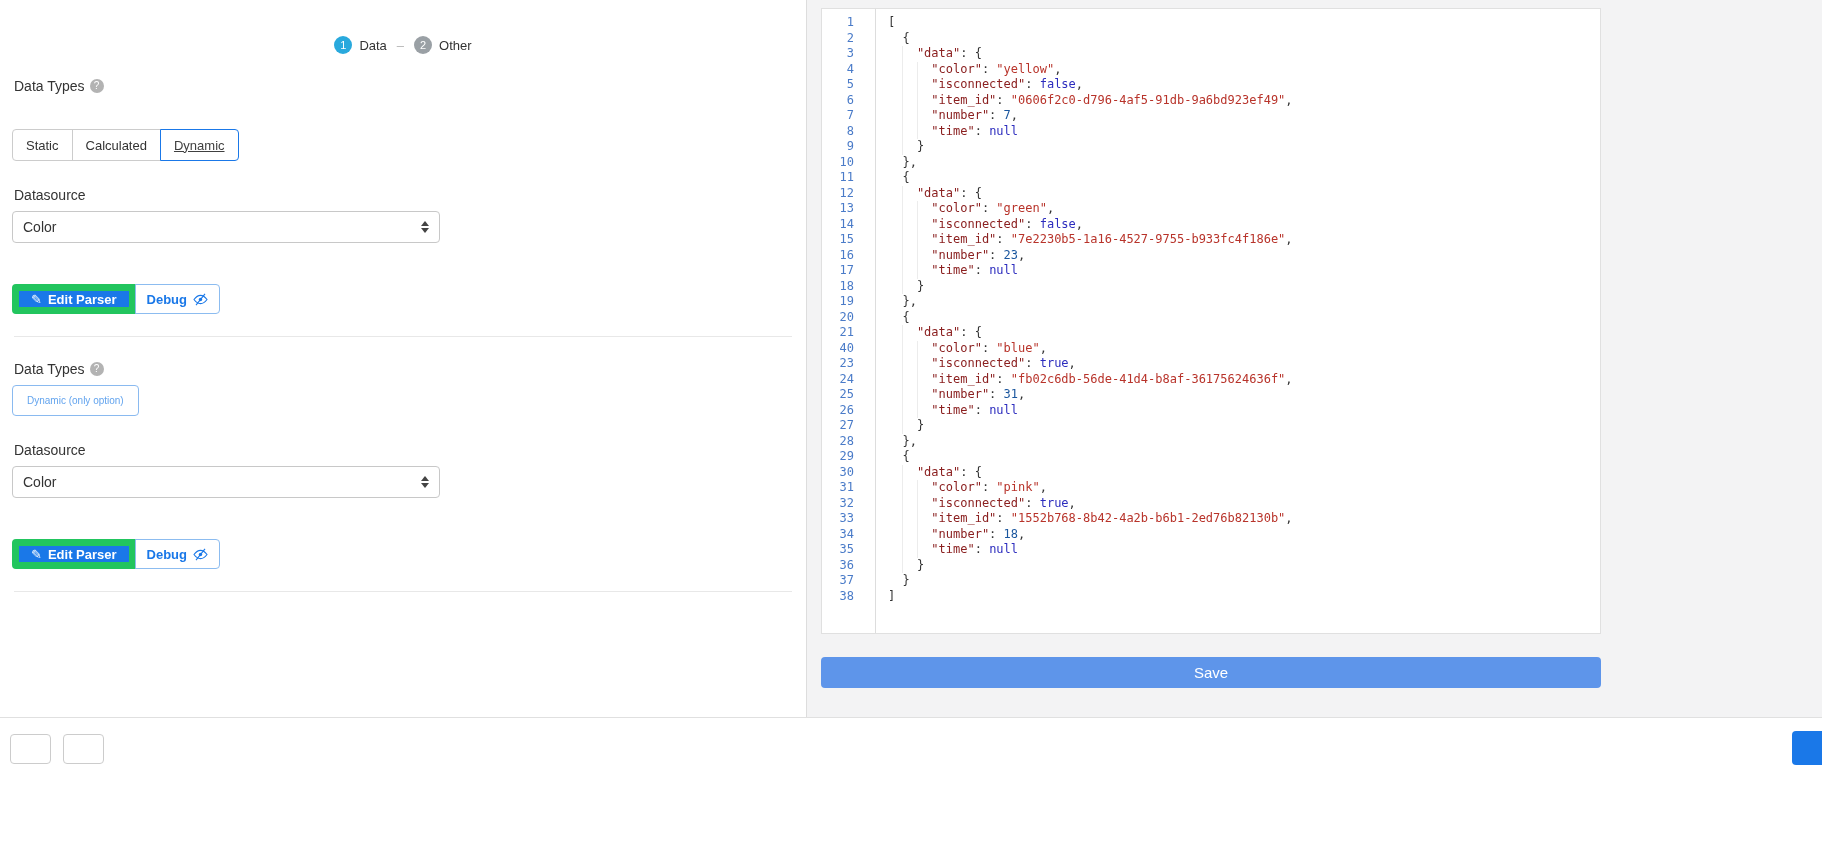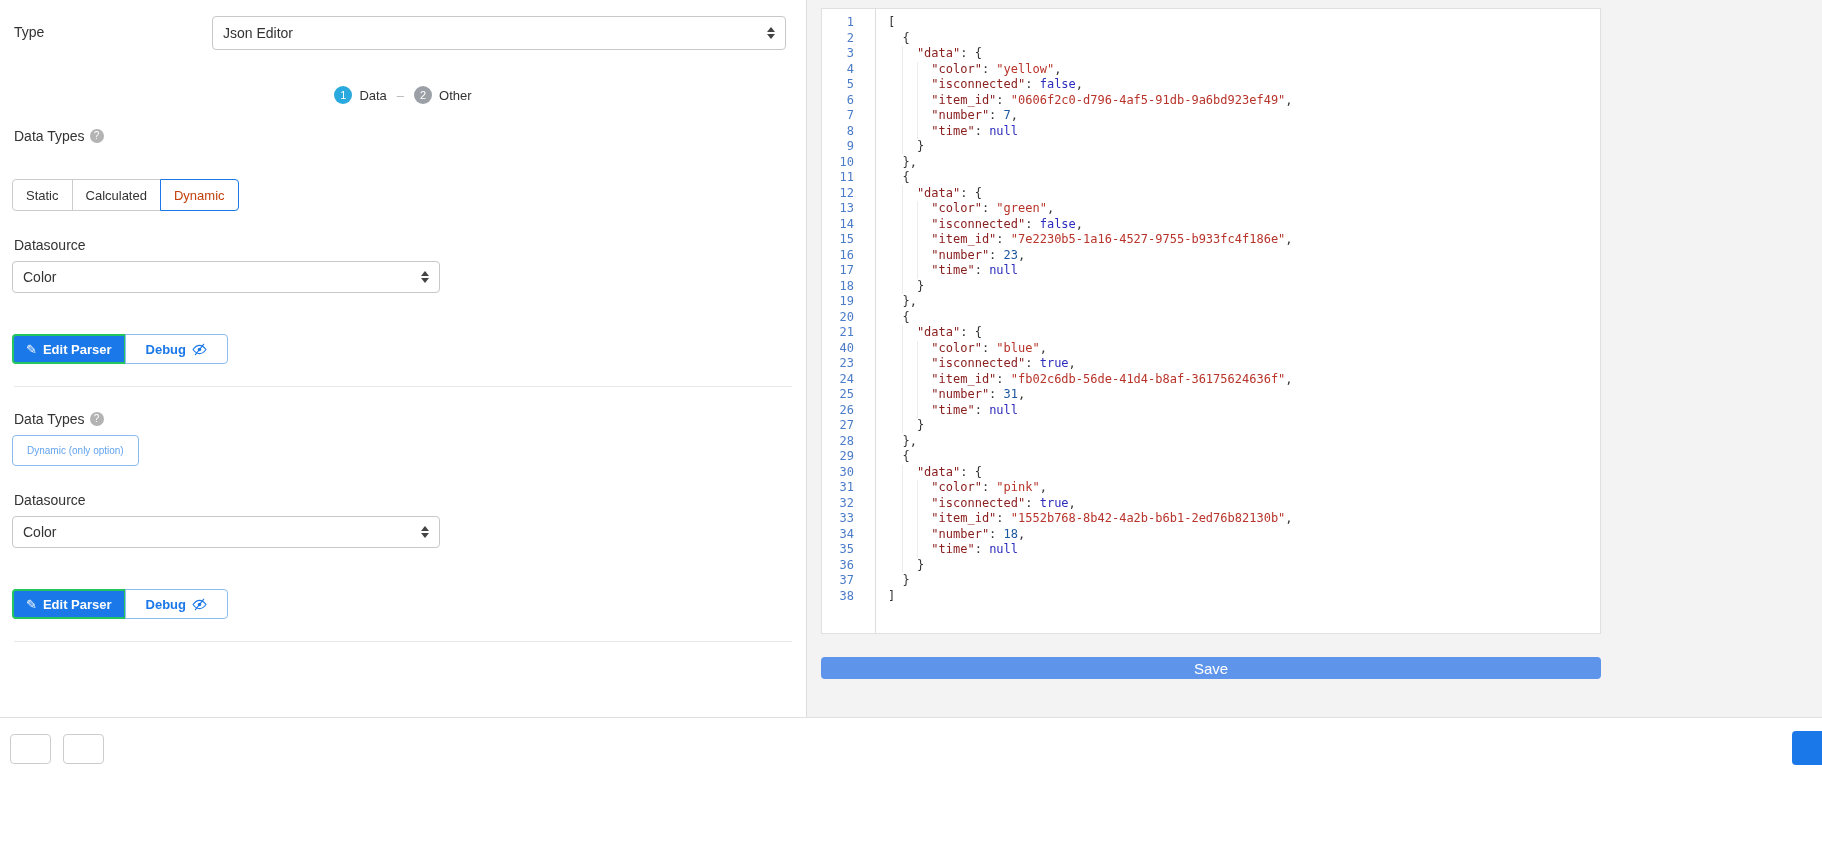--- a/index.html
+++ b/index.html
@@ -25,69 +25,62 @@
   .section-heading{font-size:15px;font-weight:bold;margin:25px 0 0 14px;}
   .label-row{margin:24px 0 0 14px;font-size:14px;display:flex;align-items:center;}
   .help-icon{width:14px;height:14px;border-radius:50%;background:#b3b3b3;color:#fff;font-size:10px;line-height:14px;text-align:center;margin-left:5px;cursor:pointer;flex-shrink:0;}
   .help-icon::before{content:"?";}
 
   .btn{font-family:inherit;box-sizing:border-box;margin-top:27px;}
   .btn-group{display:inline-flex;margin:8px 0 0 12px;}
   .btn-group .btn{height:32px;padding:0 13px;background:#fff;border:1px solid #ccc;font-size:13px;color:#333;margin-left:-1px;cursor:pointer;}
   .btn-group .btn:first-child{border-top-left-radius:4px;border-bottom-left-radius:4px;margin-left:0;}
   .btn-group .btn:last-child{border-top-right-radius:4px;border-bottom-right-radius:4px;}
-  .btn-group .btn.active{color:#c2410c;border-color:#1a78e8;position:relative;z-index:1;}
+  .btn-group .btn.active{color:#404040;border-color:#1a78e8;position:relative;z-index:1;text-decoration:underline;}
 
   .field-label{margin:26px 0 0 14px;font-size:14px;}
   .ds-select{width:428px;margin:8px 0 0 12px;height:32px;}
 
   .parser-row{display:inline-flex;margin:14px 0 0 12px;}
-  .btn-edit{height:30px;padding:0 12px;background:#1a78e8;color:#fff;border:2px solid #22c55e;border-radius:4px 0 0 4px;font-size:13px;font-weight:bold;display:inline-flex;align-items:center;cursor:pointer;}
+  .btn-edit{height:30px;padding:0 12px;background:#1a78e8;color:#fff;border:7px solid #22c55e;border-radius:4px 0 0 4px;font-size:13px;font-weight:bold;display:inline-flex;align-items:center;cursor:pointer;}
   .edit-icon{margin-right:6px;font-weight:normal;}
   .edit-icon::before{content:"✎";}
-  .btn-dbg{height:30px;padding:0 20px;background:#fff;color:#1a78e8;border:1px solid #8cbcf0;border-radius:0 4px 4px 0;font-size:13px;font-weight:bold;display:inline-flex;align-items:center;margin-left:-1px;cursor:pointer;}
+  .btn-dbg{height:30px;padding:0 11px;background:#fff;color:#1a78e8;border:1px solid #8cbcf0;border-radius:0 4px 4px 0;font-size:13px;font-weight:bold;display:inline-flex;align-items:center;margin-left:-1px;cursor:pointer;}
   .eye-icon{margin-left:6px;display:inline-flex;align-items:center;}
 
   .hr{border-top:1px solid #e8e8e8;margin:22px 14px 0 14px;}
   .only-option-btn{display:inline-block;margin:8px 0 0 12px;height:31px;padding:0 14px;border:1px solid #8abaf0;color:#63a4ee;background:#fff;border-radius:4px;font-size:10px;cursor:pointer;}
 
   .editor-box{width:780px;height:626px;background:#fff;border:1px solid #e0e0e0;box-sizing:border-box;display:flex;font-family:"DejaVu Sans Mono",monospace;font-size:12px;overflow:hidden;cursor:text;}
   .gutter{width:54px;border-right:1px solid #ddd;padding-top:6px;box-sizing:border-box;flex-shrink:0;}
   .line-num{height:15.5px;line-height:15.5px;text-align:right;padding-right:21px;color:#4a7bc8;}
   .code-area{flex:1;padding:6px 0 0 12px;overflow:hidden;}
   .code-line{height:15.5px;line-height:15.5px;white-space:pre;}
   .ig{display:inline-block;width:2ch;height:15.5px;vertical-align:top;}
   .ig.g{box-shadow:inset 1px 0 0 #ececec;}
   .cm-key{color:#8b2020;}
   .cm-str{color:#b8332a;}
   .cm-atom{color:#2c2cbe;}
   .cm-num{color:#1a569e;}
 
-  .save-btn{display:block;width:780px;height:22px;margin-top:23px;background:#5e95ea;border:none;border-radius:4px;color:#fff;font-size:15px;font-family:inherit;cursor:pointer;}
+  .save-btn{display:block;width:780px;height:31px;margin-top:23px;background:#5e95ea;border:none;border-radius:4px;color:#fff;font-size:15px;font-family:inherit;cursor:pointer;}
 
   .footer{height:144px;border-top:1px solid #e0e0e0;background:#fff;position:relative;}
   .ghost-btn{position:absolute;top:16px;width:41px;height:30px;background:#fff;border:1px solid #ccc;border-radius:4px;cursor:pointer;}
   .gb-1{left:10px;}
   .gb-2{left:63px;}
   .footer-primary{position:absolute;top:13px;right:-34px;width:64px;height:34px;background:#1a78e8;border:none;border-radius:4px;cursor:pointer;}
 </style>
 </head>
 <body>
 
 <div>
   <div class="columns">
 
     <div class="left-panel">
-      <div class="type-row">
-        <div class="type-label">Type</div>
-        <div class="selectbox type-select">
-          <span>Json Editor</span>
-          <span class="select-arrows"></span>
-        </div>
-      </div>
 
       <div class="stepper">
         <span class="step-circle step-1">1</span>
         <span class="step-label">Data</span>
         <span class="step-sep">–</span>
         <span class="step-circle step-2">2</span>
         <span class="step-label">Other</span>
       </div>
 
 

